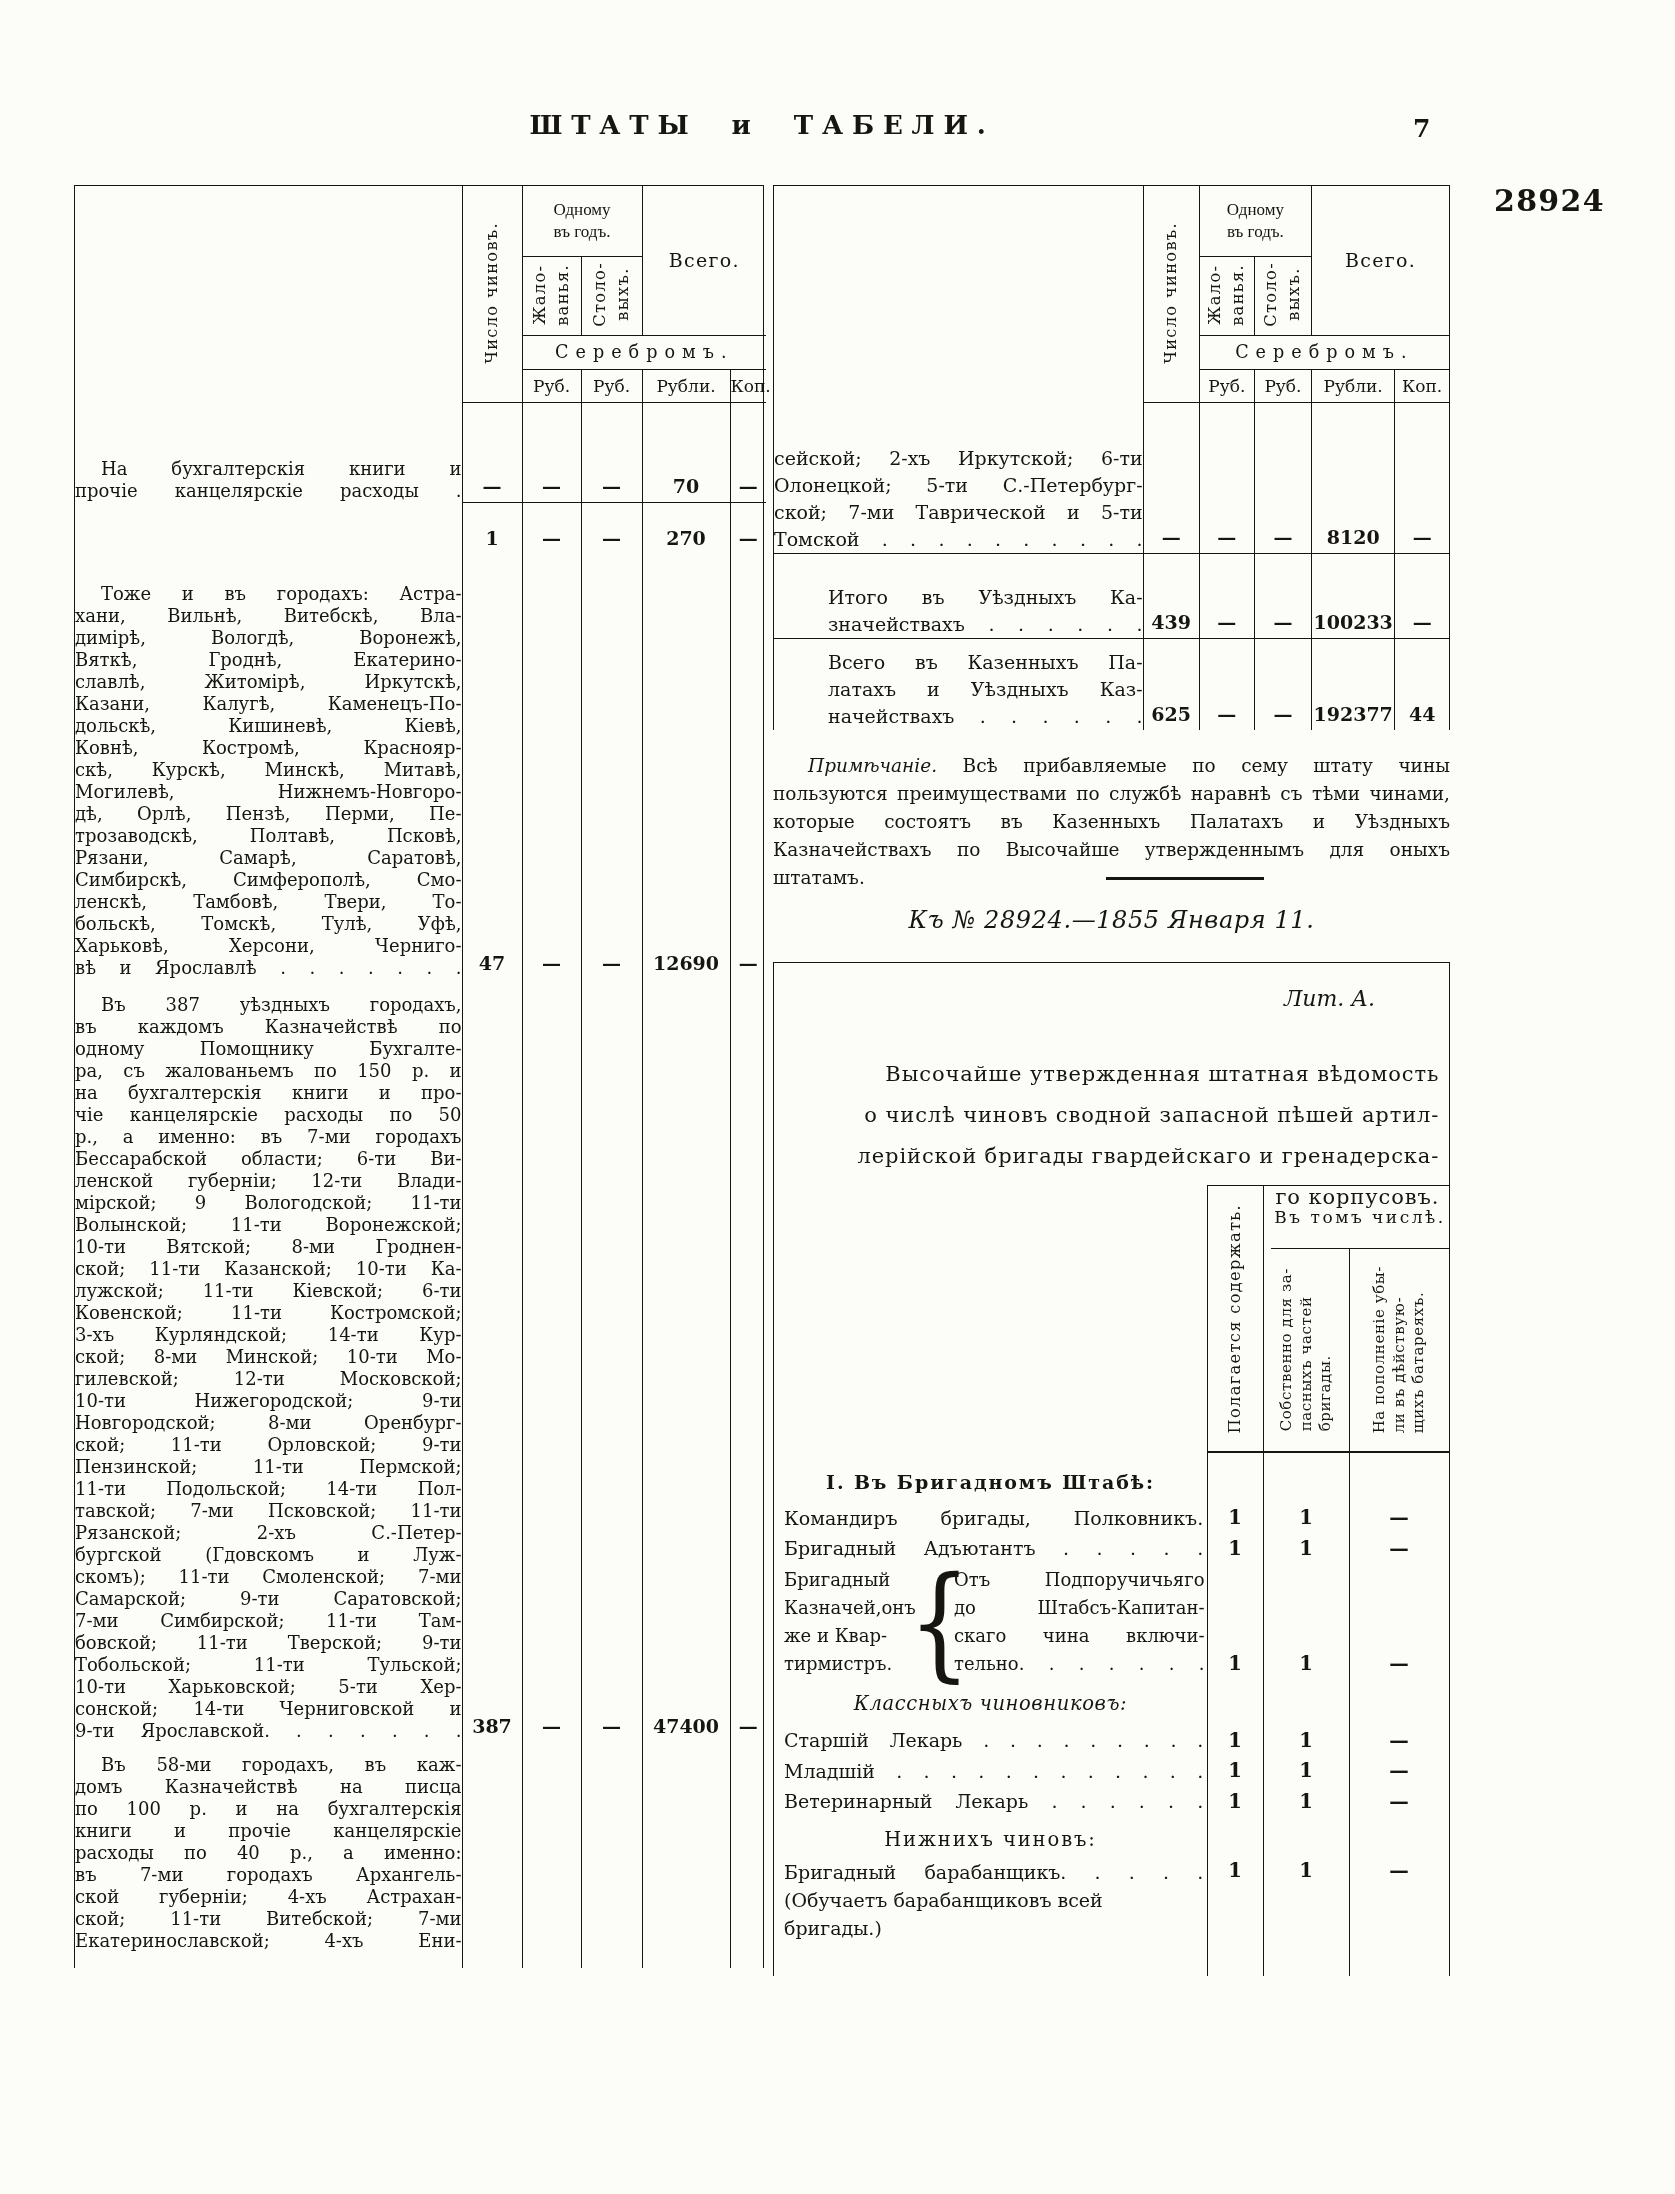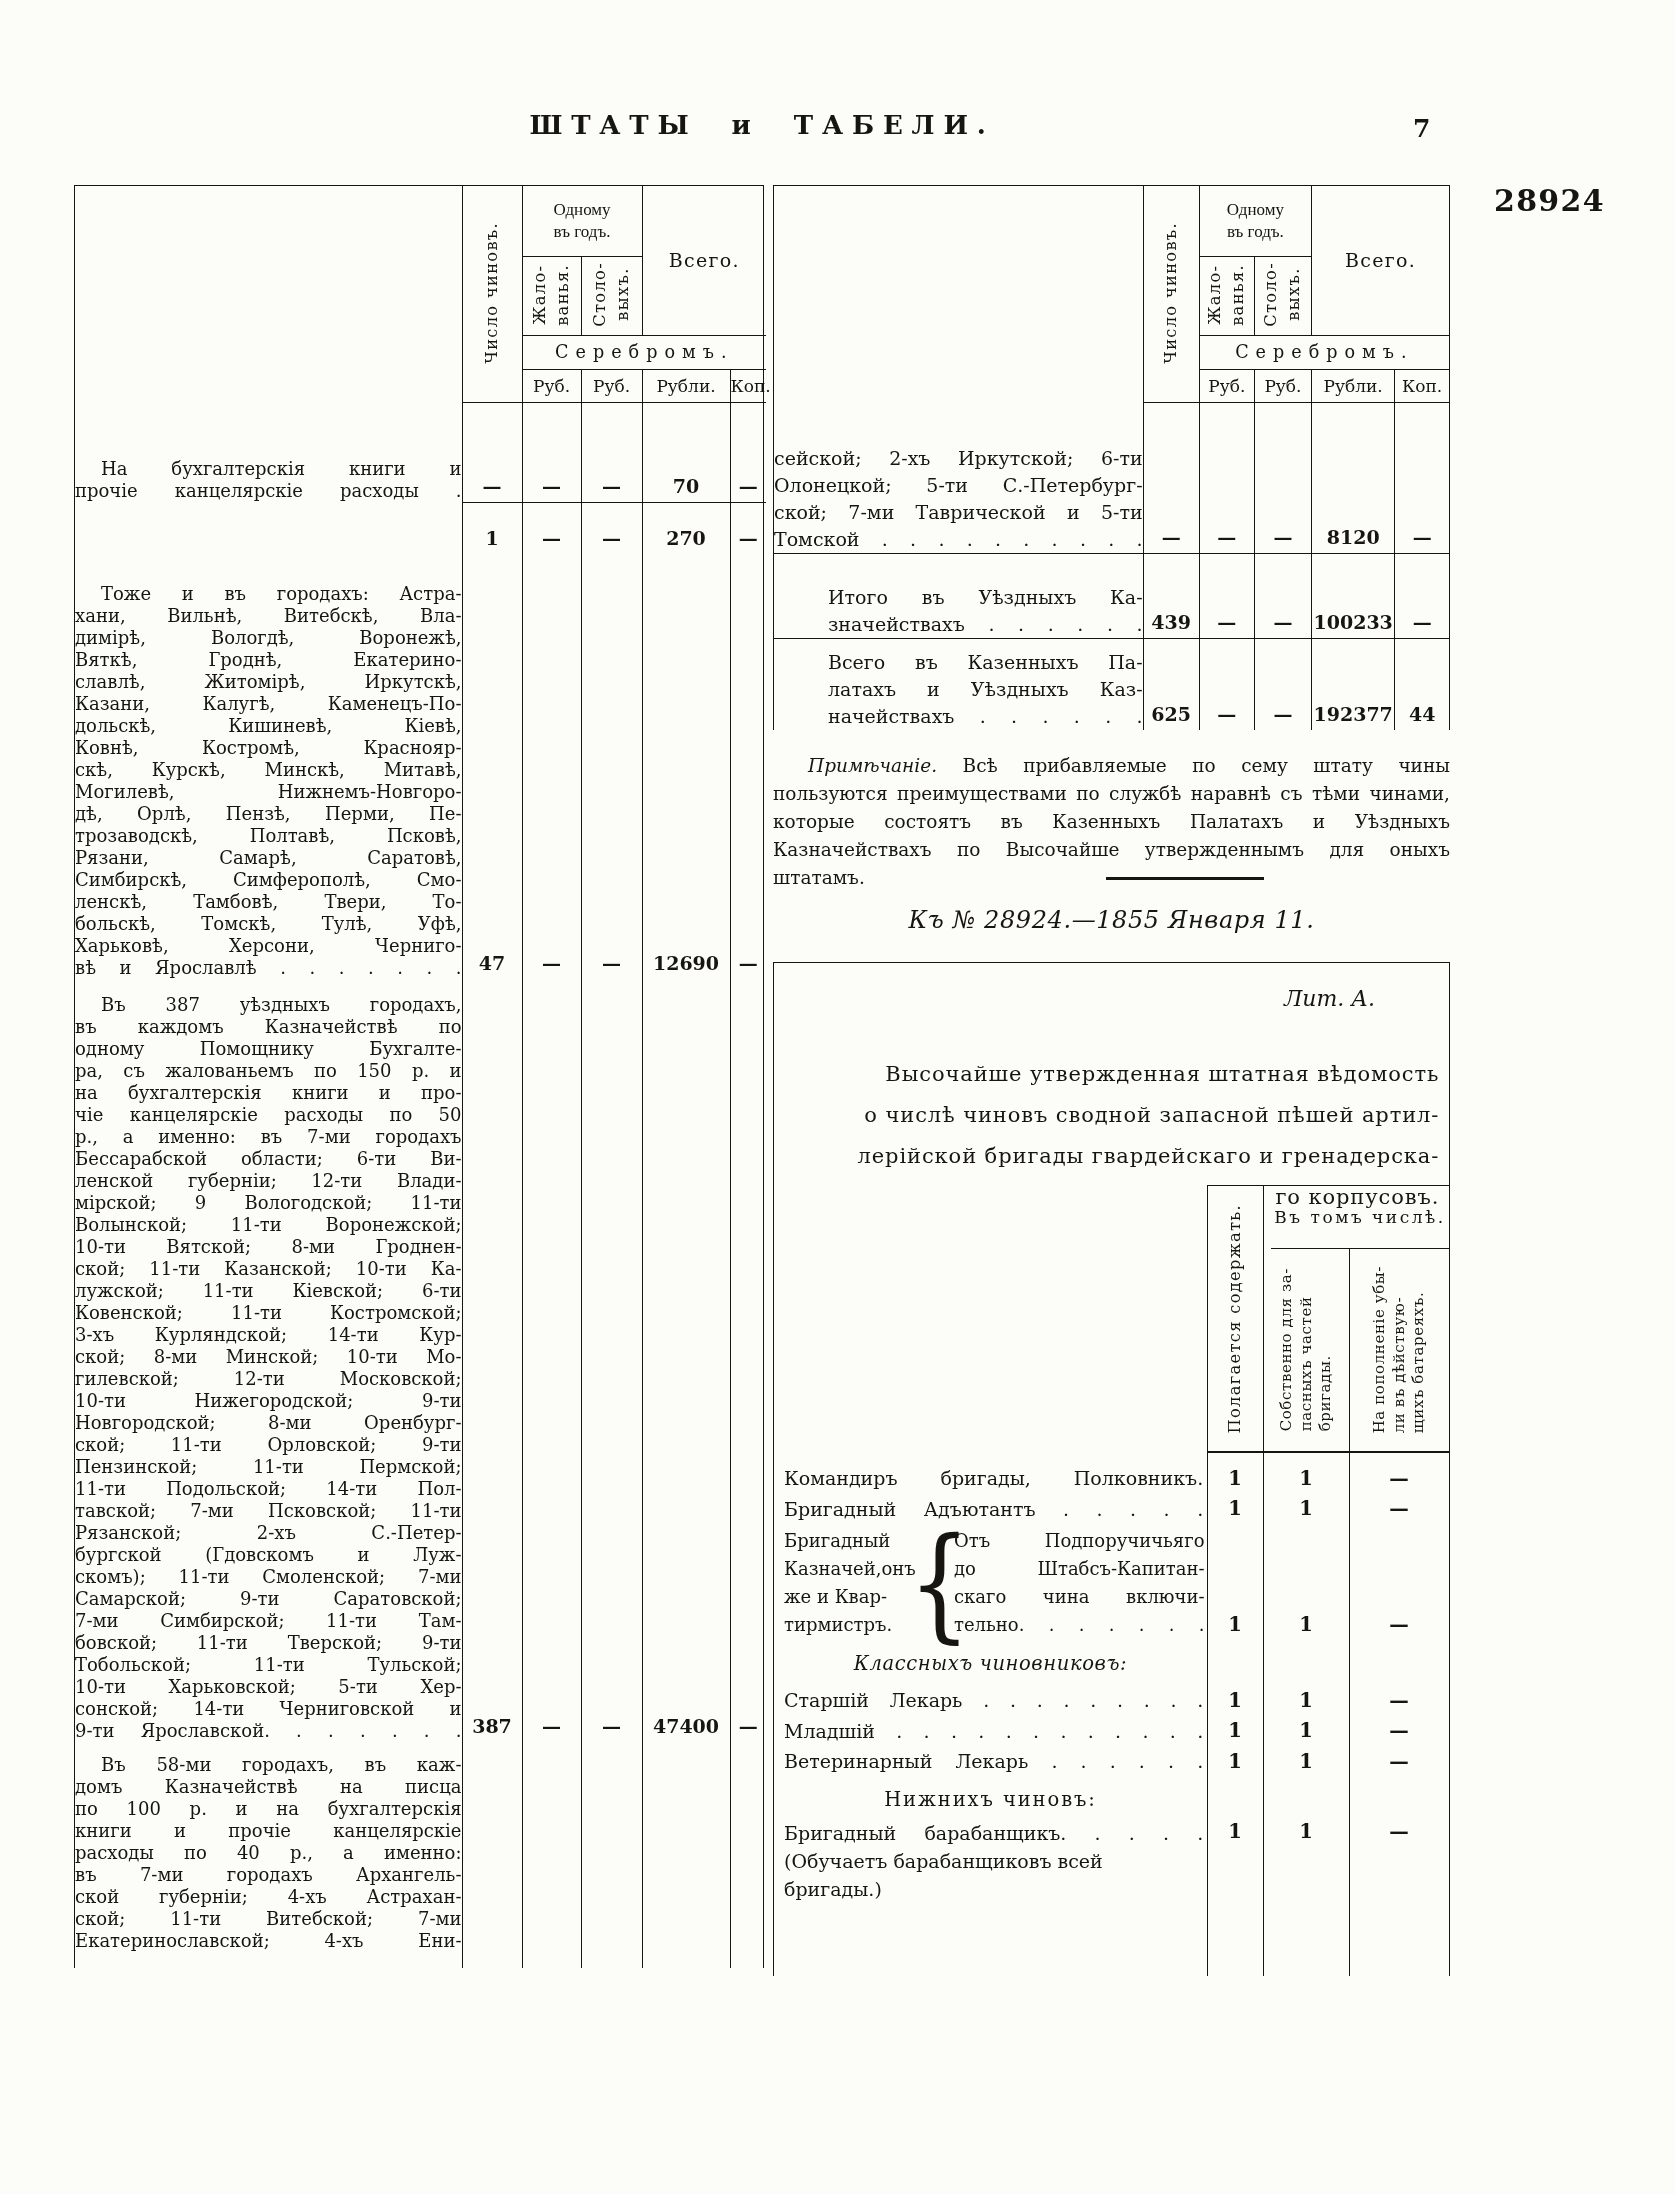--- a/index.html
+++ b/index.html
@@ -341,20 +341,23 @@
             </div>
         </div>
       </div>
     </div>
 
     <div class="lvline lv1" data-name="column-line"></div>
     <div class="lvline lv2" data-name="column-line"></div>
     <div class="lvline lv3" data-name="column-line"></div>
 
     <div class="lit-rows" data-name="lit-a-rows">
+      <div class="lrow mt30">
+          <div class="lsec" data-name="section-heading">I. Въ Бригадномъ Штабѣ:</div>
+        </div>
 
       <div class="lrow mt20" data-name="table-row">
         <div class="ltext" data-name="row-text">Командиръ бригады, Полковникъ.</div>
         <div class="lv-c1" data-name="row-keep">1</div>
         <div class="lv-c2" data-name="row-own">1</div>
         <div class="lv-c3" data-name="row-replenish">—</div>
       </div>
       <div class="lrow mt6" data-name="table-row">
         <div class="ltext" data-name="row-text">Бригадный Адъютантъ . . . . .</div>
         <div class="lv-c1" data-name="row-keep">1</div>

